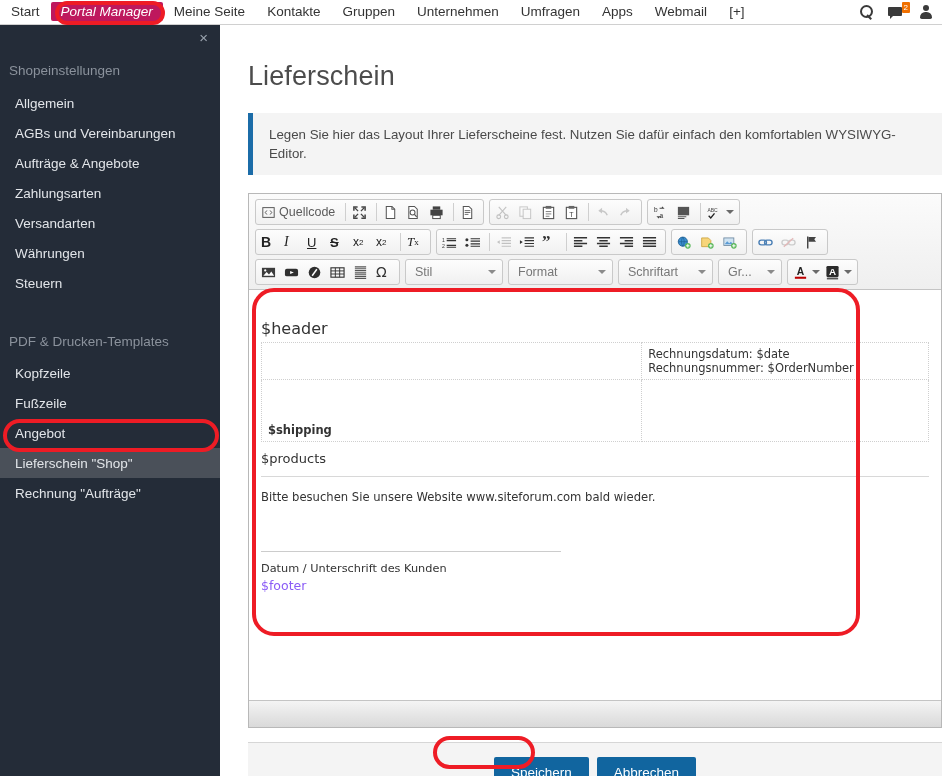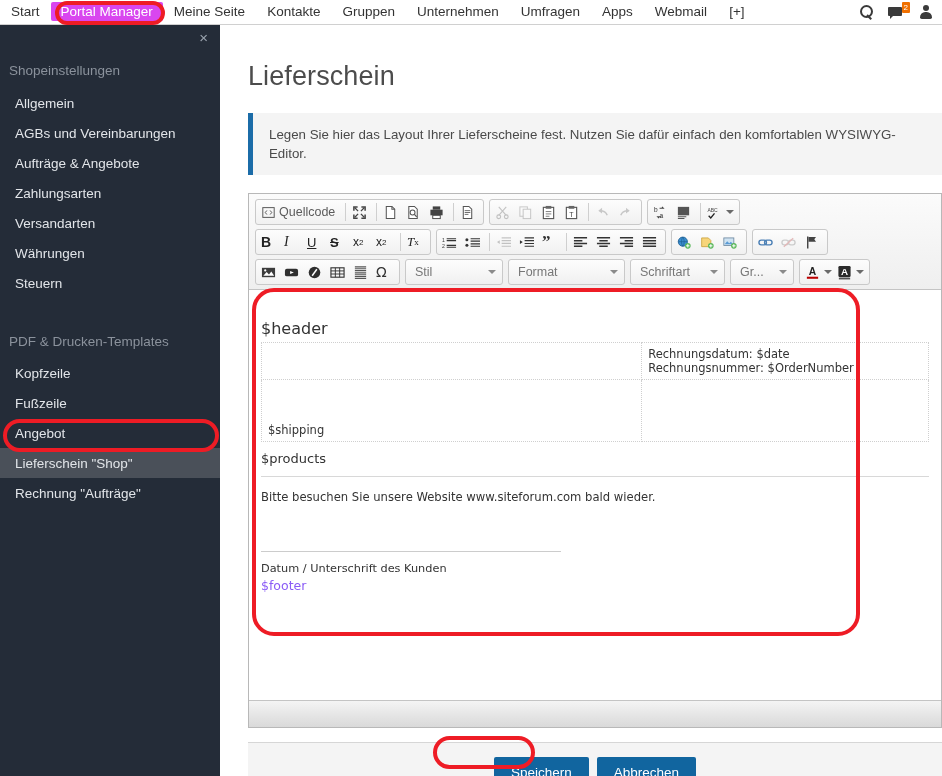--- a/index.html
+++ b/index.html
@@ -24,25 +24,26 @@
   .nav-item {
     display: flex; align-items: center;
     padding: 0 11px;
     font-size: 13.5px;
     color: #333333;
     white-space: nowrap;
     cursor: pointer;
     line-height: 1;
   }
   .nav-item.active {
-    background: #d946ef;
+    background: #be185d;
     color: #ffffff;
     border-radius: 2px;
     margin: 2px 0 3px 0;
     padding: 0 10px;
+    font-style: italic;
   }
   #nav-right {
     margin-left: auto;
     display: flex; align-items: center;
     padding-right: 8px; gap: 14px;
   }
   .nav-icon { position: relative; width: 16px; height: 16px; cursor: pointer; }
 
   
   .ic-search { position:relative; }
@@ -196,21 +197,21 @@
   #doc-table {
     width: 100%; border-collapse: collapse;
     table-layout: fixed;
   }
   #doc-table td {
     border: 1px dotted #cfcfcf;
     vertical-align: top;
     padding: 4px 6px;
     font-size: 11.5px; color:#333;
   }
-  #doc-table td.c1 { width: 57%; }
+  #doc-table td.c1 { width: 57%; font-weight: bold; }
   #doc-table tr.r1 td { height: 36px; }
   #doc-table tr.r2 td { height: 62px; vertical-align: bottom; }
   #doc-h1 {
     font-size: 16.5px; color:#333; margin: 16px 0 0 0; font-weight: normal;
     padding-bottom: 10px;
     border-bottom: 1px solid #d8d8d8;
   }
   #doc-products {
     font-size: 13px; color:#333;
     padding: 9px 0 10px 0;
@@ -580,21 +581,21 @@
               <path d="M2 2h12M2 4h12M2 6h12M2 8.4h12M2 10.4h12M2 12.4h12M2 14.4h12" stroke="#555" stroke-width="1.1"></path>
             </svg>
           </div>
           <div class="tbtn" style="font-size:14px;color:#333;font-family:'DejaVu Sans',sans-serif">Ω</div>
         </div>
 
         <div class="tsel" style="width:98px">
           <span>Stil</span>
           <span class="caret"></span>
         </div>
-        <div class="tsel" style="width:117px">
+        <div class="tsel" style="width:105px">
           <span>Format</span>
           <span class="caret"></span>
         </div>
         <div class="tsel" style="width:95px">
           <span>Schriftart</span>
           <span class="caret"></span>
         </div>
         <div class="tsel" style="width:64px">
           <span>Gr...</span>
           <span class="caret"></span>

